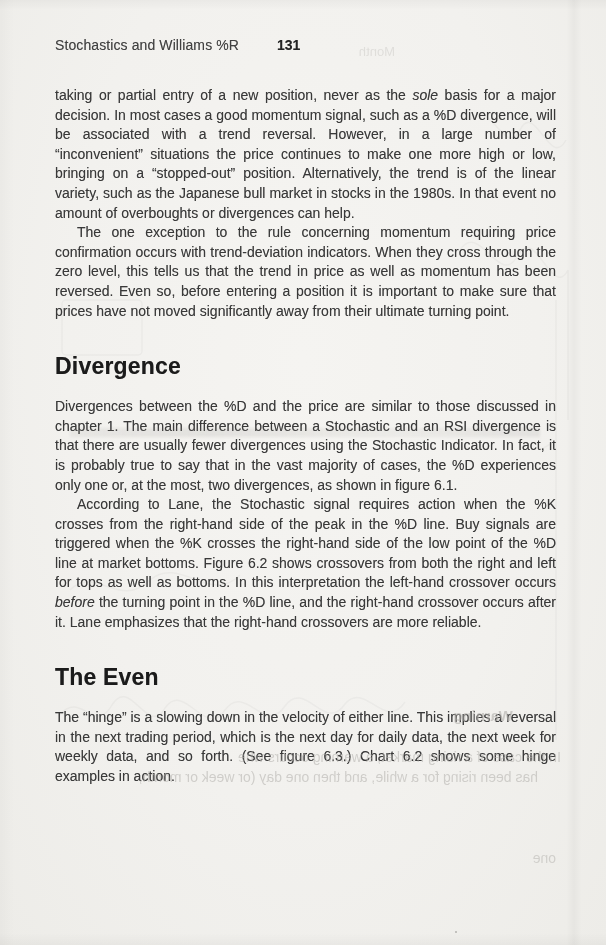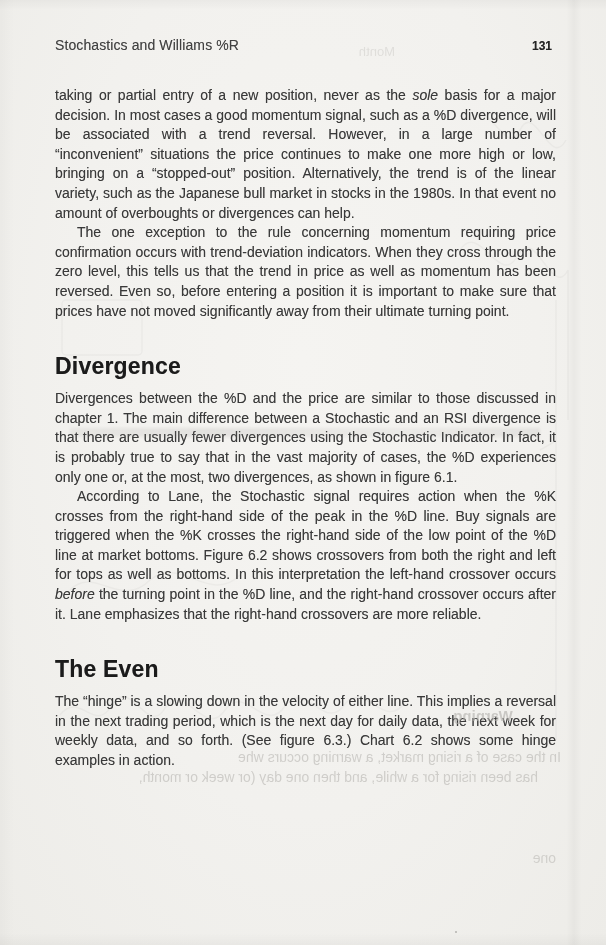--- a/index.html
+++ b/index.html
@@ -17,46 +17,47 @@
     background-color: #f2f1ee;
   }
   
   .edge-shade {
     position: absolute; top: 0; bottom: 0; left: 566px; width: 16px;
     background: linear-gradient(90deg, rgba(0,0,0,0) 0%, rgba(0,0,0,0.03) 50%, rgba(0,0,0,0) 100%);
     pointer-events: none;
   }
   .running-head {
     position: absolute; top: 37px; left: 55px; width: 497px;
-    display: flex; justify-content: space-between; align-items: baseline;
+    display: flex; align-items: baseline;
   }
   .running-title {
     font-size: 14px; color: #414141; letter-spacing: 0.1px;
     text-shadow: 0 0 0.5px rgba(70,70,70,0.4);
   }
   .page-number {
-    font-size: 12px; font-weight: bold; color: #242424;
+    font-size: 14px; font-weight: bold; color: #242424;
     text-shadow: 0 0 0.5px rgba(40,40,40,0.4);
+    margin-left: 38px;
   }
   .content {
     position: absolute; top: 86px; left: 55px; width: 501px;
     font-size: 14px; line-height: 19.6px; color: #393939;
     text-align: justify;
     text-shadow: 0 0 0.55px rgba(62,62,62,0.42);
   }
   .content p { margin: 0; }
   .content p.indent { text-indent: 22px; }
   .content em { font-style: italic; }
   h2.sect {
     font-size: 23px; font-weight: bold; color: #1b1b1b;
     letter-spacing: 0.2px; line-height: 22px;
     margin: 34px 0 0 0; text-align: left;
     text-shadow: 0 0 0.6px rgba(25,25,25,0.45);
   }
-  h2.sect + p { margin-top: 12px; }
+  h2.sect + p { margin-top: 20px; }
   
   .ghost {
     position: absolute; transform: scaleX(-1);
     color: #b3b1ad; filter: blur(0.6px);
     white-space: nowrap; pointer-events: none;
     font-size: 14px; line-height: 19.6px;
   }
   .ghost-header   { top: 42px;  left: 285px; width: 110px; font-size: 13px; opacity: 0.30; }
   .ghost-warning  { top: 706px; left: 428px; width: 110px; font-weight: bold; font-size: 15px; opacity: 0.62; text-align: center; }
   .ghost-line1    { top: 748px; left: 184px; width: 377px; opacity: 0.55; }

